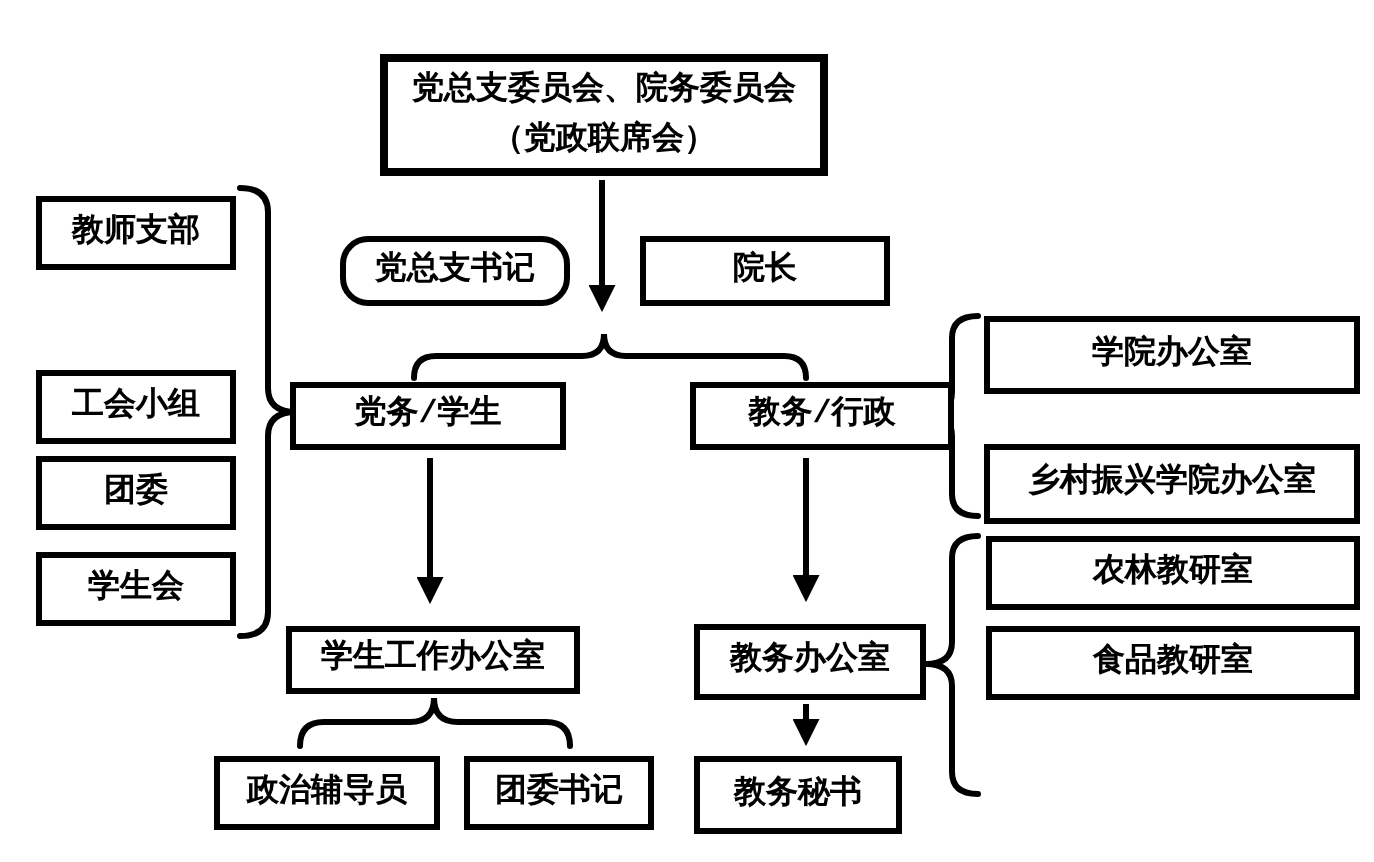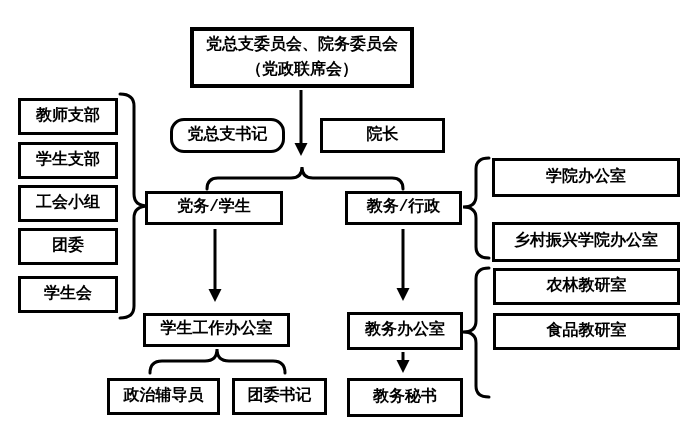--- a/index.html
+++ b/index.html
@@ -82,34 +82,33 @@
 
   <div class="box thick" style="left:190px; top:27px; width:224px; height:61px;">
     <span>党总支委员会、院务委员会</span>
     <span>（党政联席会）</span>
   </div>
 
   <div class="box" style="left:170px; top:118px; width:115px; height:35px;border-radius:14px;">党总支书记</div>
   <div class="box" style="left:320px; top:118px; width:125px; height:35px;">院长</div>
 
   <div class="box" style="left:145px; top:191px; width:138px; height:34px;">党务/学生</div>
-  <div class="box" style="left:345px; top:191px; width:117px; height:34px;">教务/行政</div>
+  <div class="box" style="left:345px; top:191px; width:132px; height:34px;">教务/行政</div>
 
   <div class="box" style="left:18px; top:98px; width:100px; height:37px;">教师支部</div>
-  <div class="box" style="left:18px; top:142px; width:100px; height:37px;">学生支部</div>
   <div class="box" style="left:18px; top:185px; width:100px; height:37px;">工会小组</div>
   <div class="box" style="left:18px; top:228px; width:100px; height:37px;">团委</div>
   <div class="box" style="left:18px; top:276px; width:100px; height:37px;">学生会</div>
 
   <div class="box" style="left:143px; top:313px; width:147px; height:34px;">学生工作办公室</div>
   <div class="box" style="left:107px; top:378px; width:113px; height:37px;">政治辅导员</div>
   <div class="box" style="left:232px; top:378px; width:95px; height:37px;">团委书记</div>
 
   <div class="box" style="left:347px; top:312px; width:116px; height:38px;">教务办公室</div>
-  <div class="box" style="left:347px; top:378px; width:116px; height:39px;">教务秘书</div>
+  <div class="box" style="left:347px; top:378px; width:104px; height:39px;">教务秘书</div>
 
   <div class="box" style="left:492px; top:158px; width:188px; height:39px;">学院办公室</div>
   <div class="box" style="left:492px; top:222px; width:188px; height:40px;">乡村振兴学院办公室</div>
 
   <div class="box" style="left:493px; top:268px; width:187px; height:37px;">农林教研室</div>
   <div class="box" style="left:493px; top:313px; width:187px; height:37px;">食品教研室</div>
 
 </div>
 
 </body></html>

